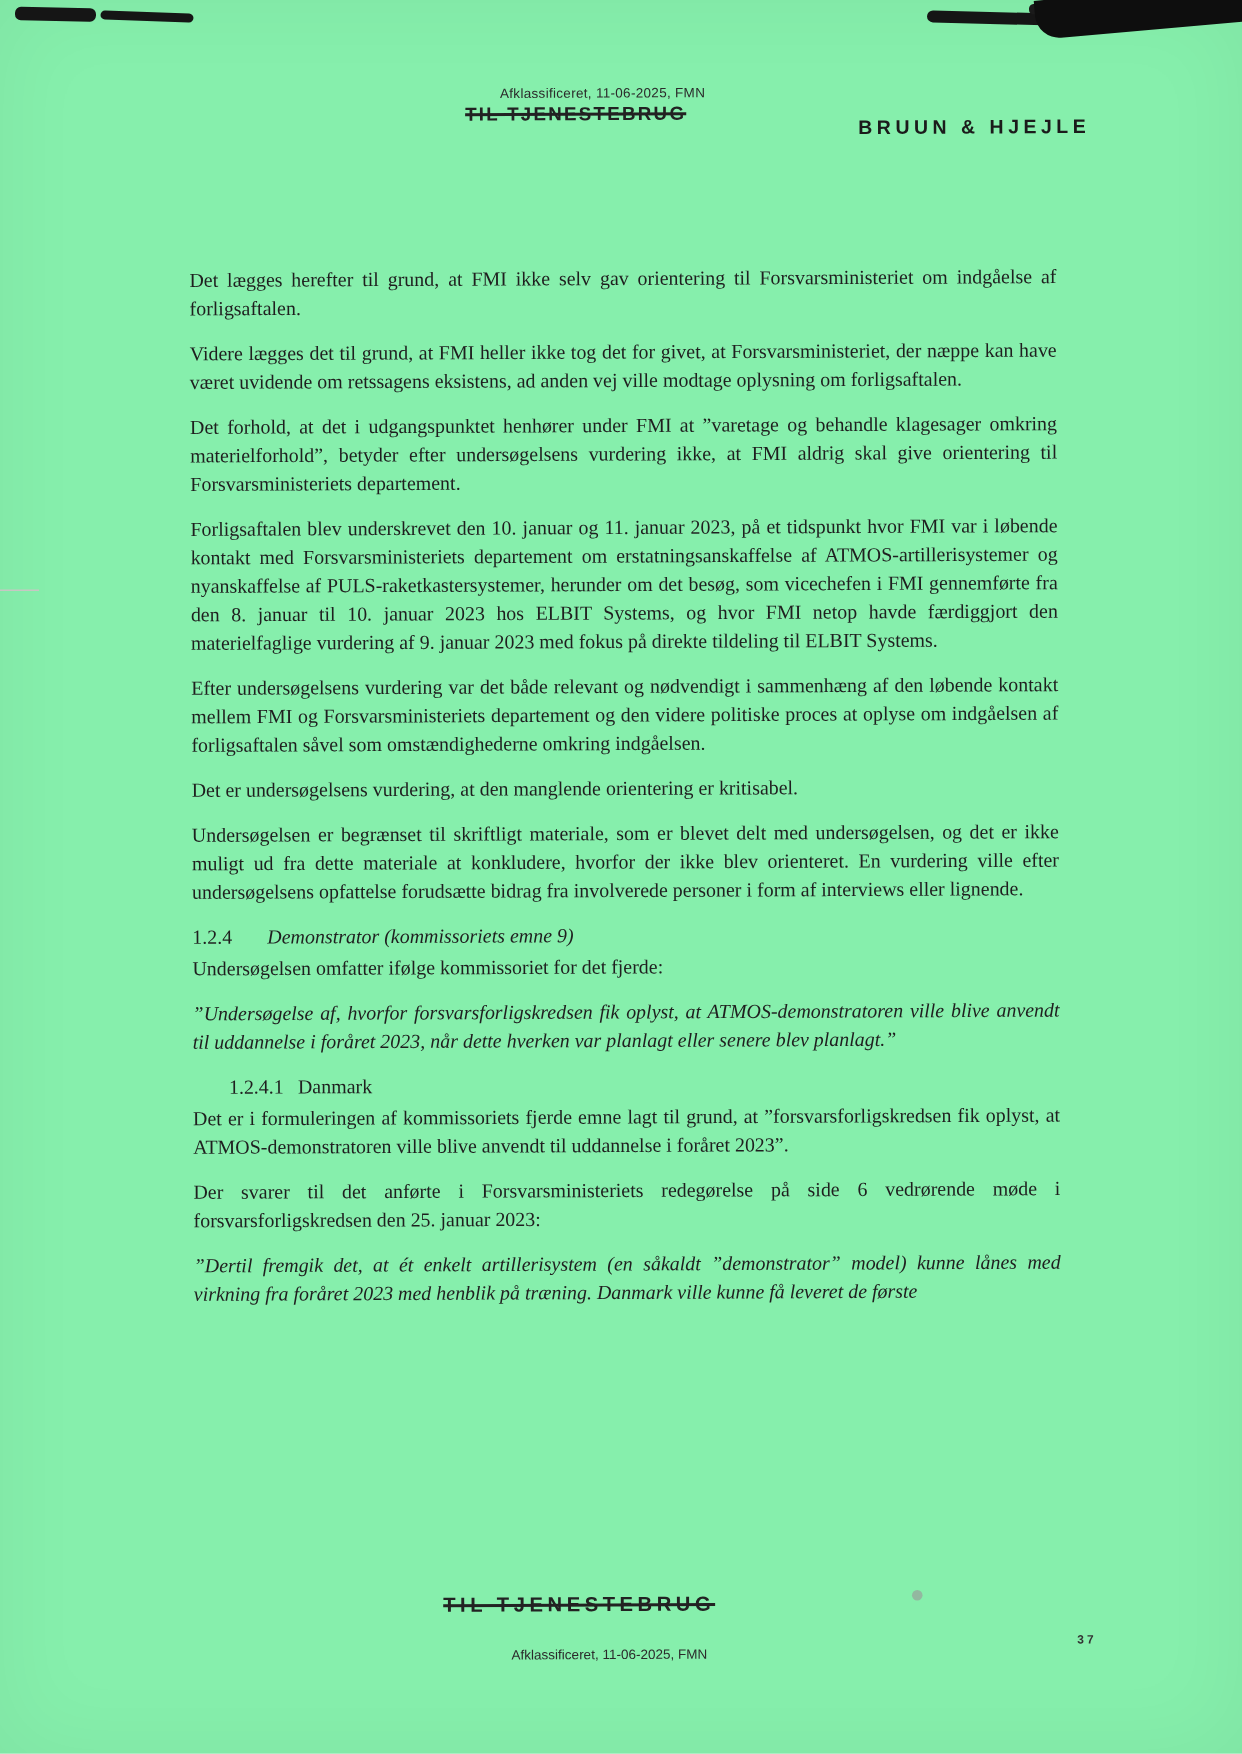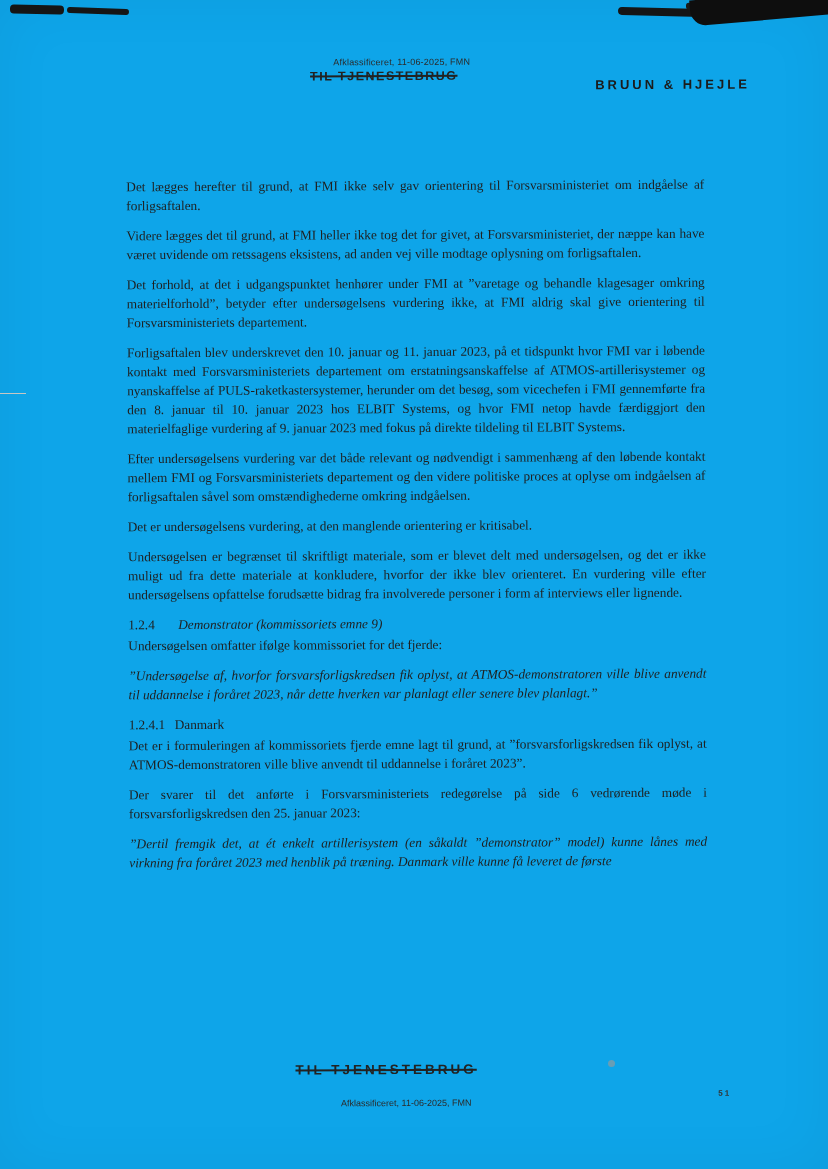--- a/index.html
+++ b/index.html
@@ -4,21 +4,21 @@
 <style>
   html, body { margin: 0; padding: 0; }
   body {
     width: 828px; height: 1169px;
     background: #f4f4f2;
     font-family: "Liberation Serif", serif;
     position: relative; overflow: hidden;
   }
   .page {
     position: absolute; inset: 0;
-    background: #0ea5e9;
+    background: #86efac;
     box-shadow: inset 0 0 60px rgba(0,0,0,0.05);
   }
   .tilt {
     position: absolute; inset: 0;
     transform: rotate(-0.25deg);
     transform-origin: 50% 50%;
   }
   
   .tear { position: absolute; background: #151515; }
   .tear-tl-1 { left: 10px; top: 5px; width: 54px; height: 9px; border-radius: 4px; transform: rotate(1.2deg); }
@@ -38,38 +38,38 @@
   }
   .classif-top {
     position: absolute; top: 69px; left: 0; right: 0;
     text-align: center; transform: translateX(-28px);
     font-family: "Liberation Sans", sans-serif;
     font-weight: 700; font-size: 12.5px; letter-spacing: 1.5px;
     color: #222;
     text-decoration: line-through; text-decoration-thickness: 2px;
   }
   .firm {
-    position: absolute; top: 78px; right: 76px;
+    position: absolute; top: 78px; right: 99px;
     font-family: "Liberation Sans", sans-serif;
     font-weight: 700; font-size: 13px; letter-spacing: 3px;
     color: #1b1b1b;
   }
 
   
   .content {
     position: absolute; top: 176px; left: 128px; width: 578px;
     font-size: 13.3px; line-height: 19px;
     color: #1f1f1f; text-align: justify;
   }
   .content p { margin: 0 0 11px 0; }
   .content p.quote { font-style: italic; }
   .content p.heading { margin: 5px 0 2px 0; font-style: italic; text-align: left; }
   .content p.subheading { margin: 5px 0 2px 0; font-style: normal; text-align: left; }
   .hnum { font-style: normal; display: inline-block; min-width: 50px; }
-  .subheading .hnum { min-width: 46px; }
+  .subheading .hnum { min-width: 46px; margin-left: 24px; }
 
   
   .footer-classif {
     position: absolute; top: 1062px; left: 0; right: 0;
     text-align: center; transform: translateX(-30px);
     font-family: "Liberation Sans", sans-serif;
     font-weight: 700; font-size: 13.5px; letter-spacing: 3px;
     color: #222;
     text-decoration: line-through; text-decoration-thickness: 2px;
   }
@@ -120,16 +120,16 @@
         <p class="subheading"><span class="hnum">1.2.4.1</span><span>Danmark</span></p>
         <p class="body">Det er i formuleringen af kommissoriets fjerde emne lagt til grund, at ”forsvarsforligskredsen fik oplyst, at ATMOS-demonstratoren ville blive anvendt til uddannelse i foråret 2023”.</p>
         <p class="body">Der svarer til det anførte i Forsvarsministeriets redegørelse på side 6 vedrørende møde i forsvarsforligskredsen den 25. januar 2023:</p>
         <p class="quote">”Dertil fremgik det, at ét enkelt artillerisystem (en såkaldt ”demonstrator” model) kunne lånes med virkning fra foråret 2023 med henblik på træning. Danmark ville kunne få leveret de første</p>
       </main>
 
     <div class="footer-classif">TIL TJENESTEBRUG</div>
 
     <div class="footer-declass">Afklassificeret, 11-06-2025, FMN</div>
 
-    <div class="page-num">51</div>
+    <div class="page-num">37</div>
 
   </div>
 </div>
 
 </body></html>

